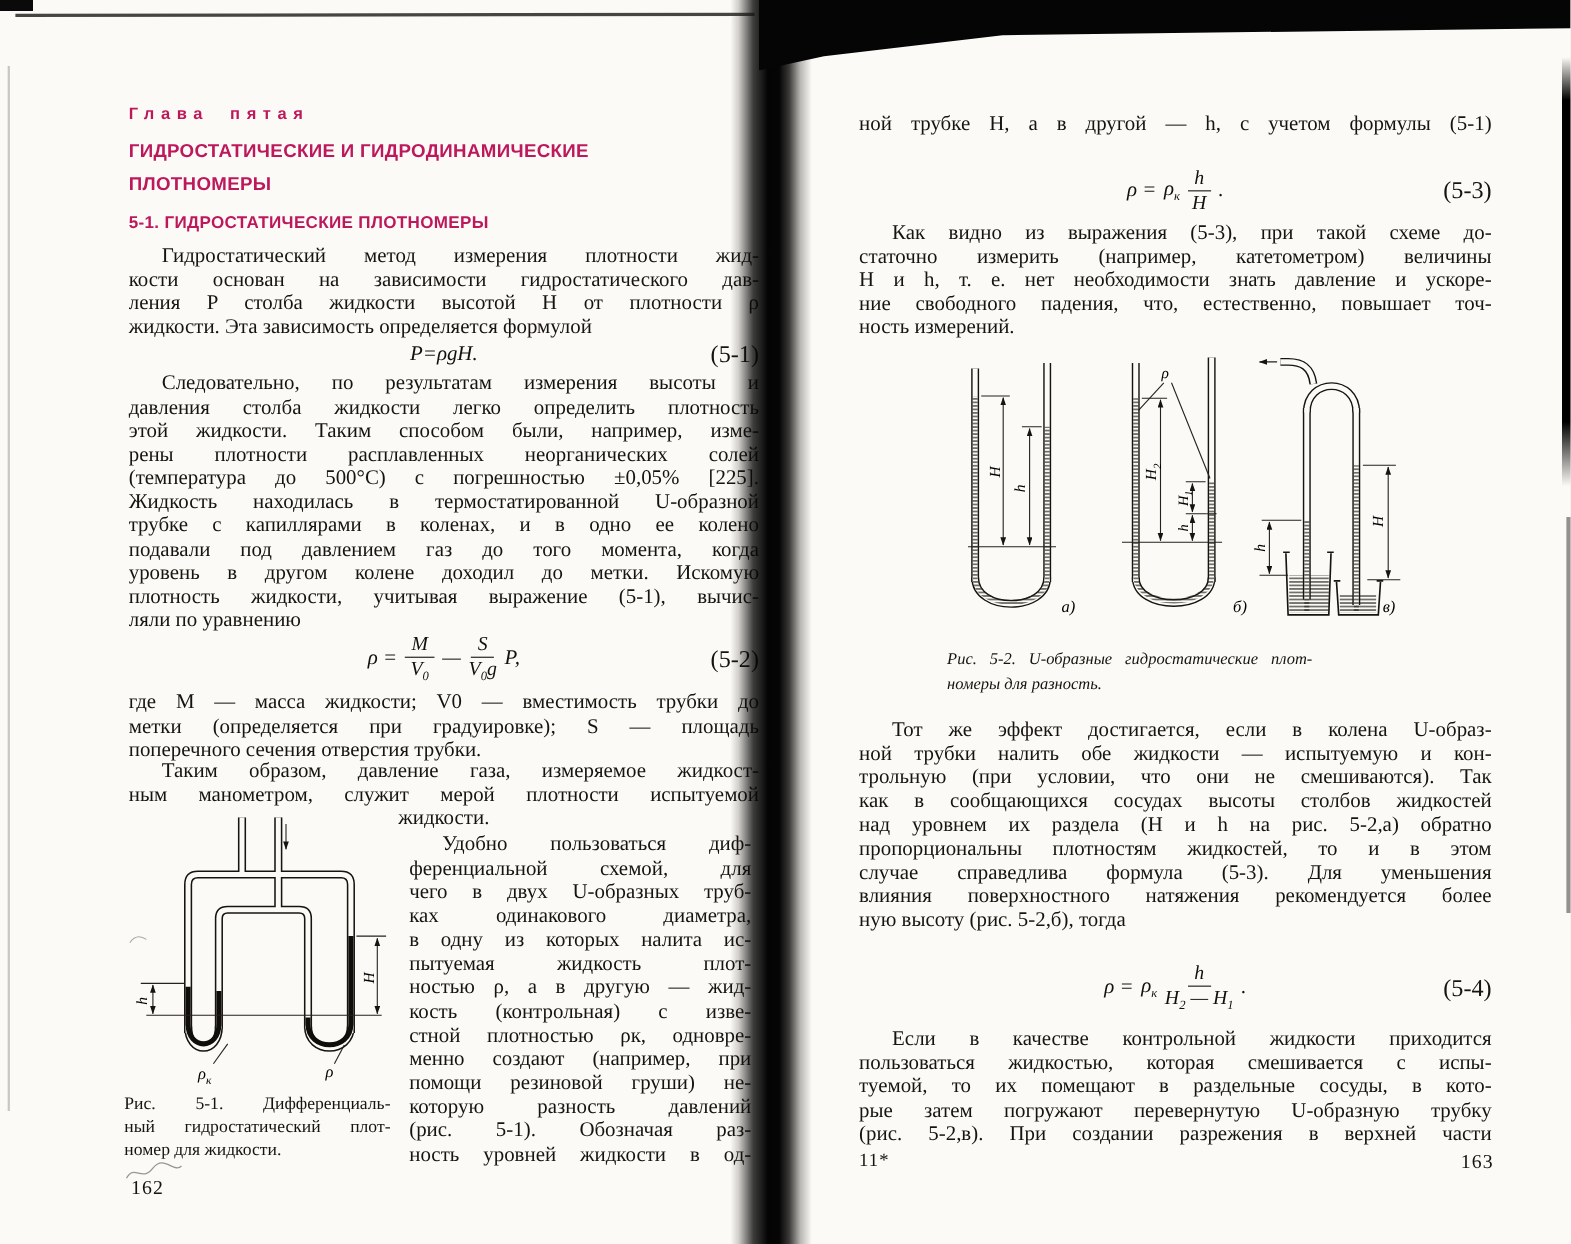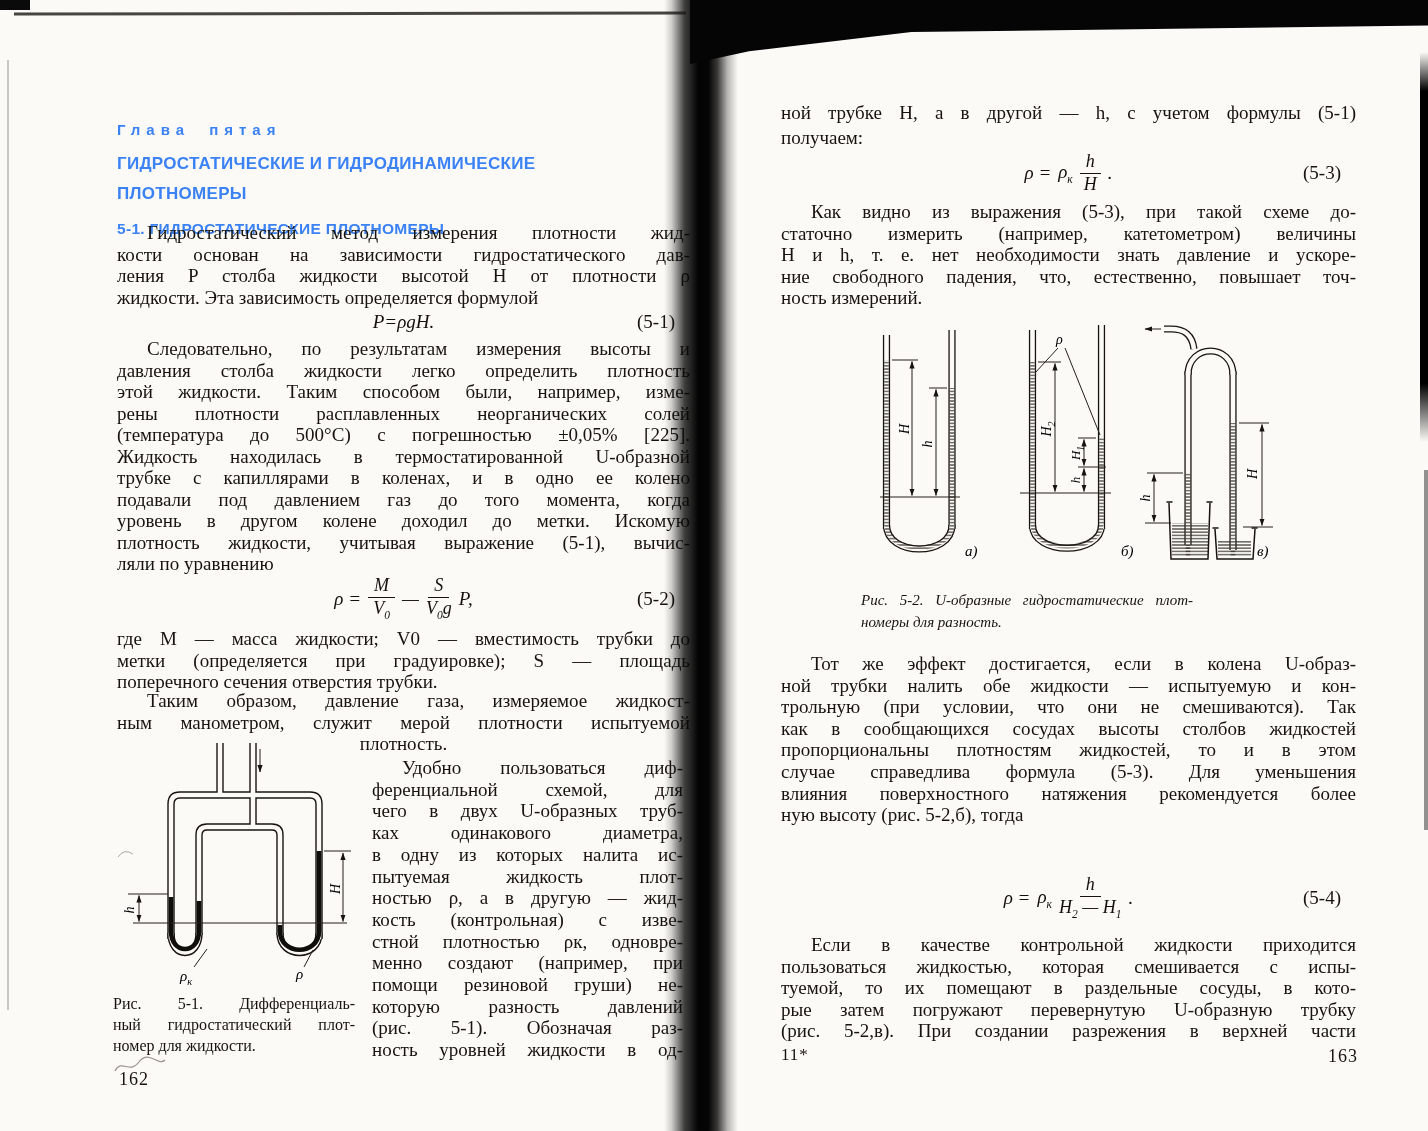--- a/index.html
+++ b/index.html
@@ -8,28 +8,28 @@
   .abs{position:absolute;}
   
   .tblock{position:absolute;font-size:19px;line-height:21.55px;color:#17140f;}
   .line{text-align:justify;text-align-last:justify;}
   .line.last{text-align-last:auto;}
   .center-last .line.last{text-align:center;text-align-last:center;}
   .justify-last .line.last{text-align-last:justify;}
   .indent .line.first{text-indent:30px;}
   .plain .line{text-align:left;text-align-last:auto;}
   
-  .sans{font-family:"Liberation Sans", sans-serif;font-weight:700;color:#3b82f6;margin-top:26px;}
+  .sans{font-family:"Liberation Sans", sans-serif;font-weight:700;color:#be185d;}
   .chapter-label{font-size:15px;letter-spacing:6px;word-spacing:9px;}
   .book-title{font-size:17px;line-height:30px;letter-spacing:.3px;}
   .section-h{font-size:15.5px;letter-spacing:.3px;}
   
   .formula{position:absolute;left:0;right:0;display:flex;align-items:center;justify-content:center;}
   .fbody{display:inline-flex;align-items:center;gap:7px;font-style:italic;font-size:19px;color:#14110c;}
-  .ftag{position:absolute;right:15px;top:50%;transform:translateY(-50%);font-size:19px;font-style:normal;}
+  .ftag{position:absolute;right:0;top:50%;transform:translateY(-50%);font-size:22px;font-style:normal;}
   .frac{display:inline-flex;flex-direction:column;align-items:center;line-height:1.1;font-size:18px;}
   .frac .num{padding:0 6px 1px;border-bottom:1.4px solid #161310;}
   .frac .den{padding-top:1px;}
   sub{font-size:11.5px;}
   .cap{font-size:16px;line-height:21px;}
   .cap2{font-size:15px;line-height:21.5px;font-style:italic;}
   .pagenum{font-size:18px;letter-spacing:1px;}
   
   .gutter{left:664px;top:0;width:74px;height:1131px;
     background:linear-gradient(90deg,rgba(10,10,10,0) 0%,rgba(12,11,10,.18) 10%,rgba(8,8,8,.78) 28%,#040404 46%,#050505 60%,rgba(14,13,12,.82) 72%,rgba(30,28,26,.3) 86%,rgba(0,0,0,0) 100%);}
@@ -106,21 +106,21 @@
 
     <div class="tblock" style="left:117px;top:628px;width:573px;">
         <div class="line first">где M — масса жидкости;  V0 — вместимость  трубки  до</div>
         <div class="line">метки  (определяется  при  градуировке);  S — площадь</div>
         <div class="line last">поперечного сечения отверстия трубки.</div>
       </div>
 
     <div class="tblock indent center-last" style="left:117px;top:690px;width:573px;">
         <div class="line first">Таким образом, давление газа, измеряемое жидкост-</div>
         <div class="line">ным манометром, служит мерой плотности испытуемой</div>
-        <div class="line last">плотность.</div>
+        <div class="line last">жидкости.</div>
       </div>
 
     <svg style="position:absolute;left:110px;top:743px;" width="260" height="248" viewBox="0 0 260 248">
       <defs>
         <marker id="arr1" orient="auto-start-reverse" markerWidth="9" markerHeight="7" refX="7" refY="2.6" markerUnits="userSpaceOnUse">
           <path d="M0,0 L7.5,2.6 L0,5.2 z" fill="#17140f"></path>
         </marker>
       </defs>
 
       <g stroke="#17140f" stroke-width="7.4" fill="none">
@@ -191,21 +191,20 @@
         <div class="line">которую  разность  давлений</div>
         <div class="line">(рис.  5-1).  Обозначая  раз-</div>
         <div class="line last">ность уровней жидкости в од-</div>
       </div>
   </div>
 
   <div class="abs" style="left:738px;top:0;width:690px;height:1131px;">
 
     <div class="tblock" style="left:43px;top:100px;width:575px;line-height:25px;">
         <div class="line first">ной трубке H, а в  другой — h, с учетом формулы  (5-1)</div>
-        <div class="line last">получаем:</div>
       </div>
 
     <div class="formula" style="left:43px;width:575px;top:150px;height:46px;">
       <span class="fbody">
         <span>ρ =</span>
         <span><span>ρ</span><sub>к</sub></span>
         <span class="frac">
           <span class="num">h</span>
           <span class="den">H</span>
         </span>
@@ -319,20 +318,21 @@
     <div class="tblock cap2" style="left:123px;top:590px;width:332px;">
         <div class="line first">Рис. 5-2. U-образные гидростатические плот-</div>
         <div class="line last">номеры для разность.</div>
       </div>
 
     <div class="tblock indent" style="left:43px;top:653px;width:575px;line-height:21.6px;">
         <div class="line first">Тот же эффект достигается, если в колена U-образ-</div>
         <div class="line">ной трубки налить обе жидкости — испытуемую и кон-</div>
         <div class="line">трольную (при условии, что они не смешиваются). Так</div>
         <div class="line">как в сообщающихся сосудах высоты столбов жидкостей</div>
+        <div class="line">над уровнем их раздела (H и h на рис. 5-2,а) обратно</div>
         <div class="line">пропорциональны плотностям жидкостей, то и в этом</div>
         <div class="line">случае справедлива формула (5-3). Для  уменьшения</div>
         <div class="line">влияния поверхностного натяжения рекомендуется более</div>
         <div class="line last">ную высоту (рис. 5-2,б), тогда</div>
       </div>
 
     <div class="formula" style="left:43px;width:575px;top:872px;height:52px;">
       <span class="fbody">
         <span>ρ =</span>
         <span><span>ρ</span><sub>к</sub></span>

